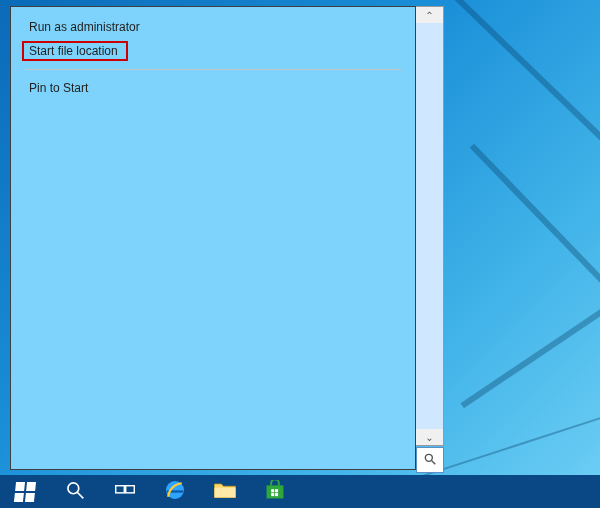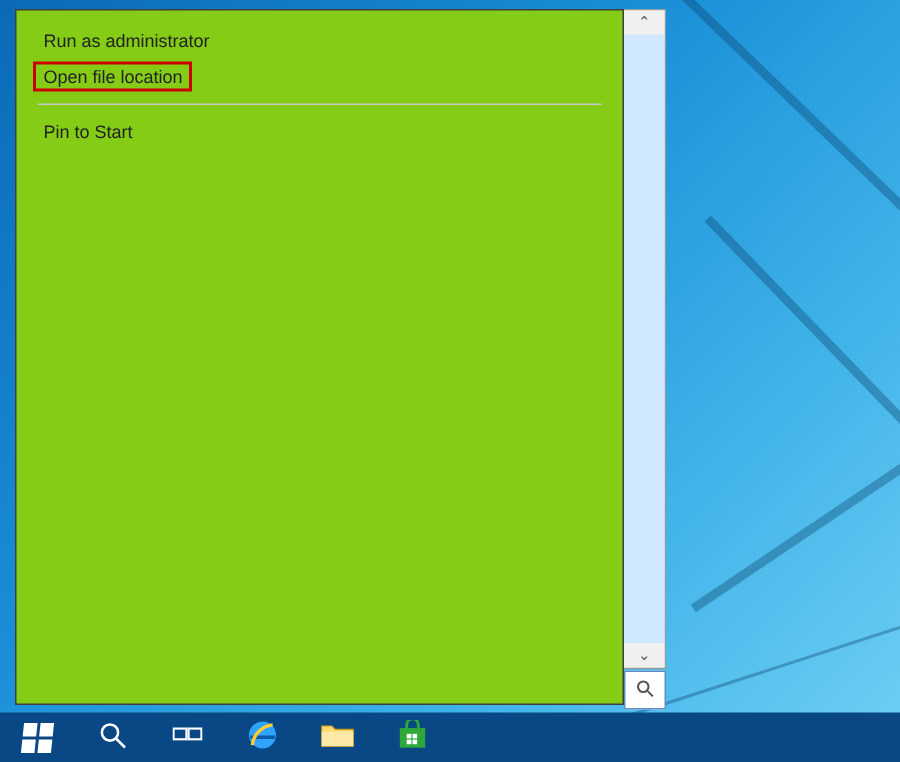--- a/index.html
+++ b/index.html
@@ -20,21 +20,21 @@
   
   .pane{position:absolute;left:416px;top:6px;width:28px;height:440px;background:#f7f7f7;border:1px solid #9a9a9a;border-left:none}
   .pane-track{position:absolute;left:0;right:0;top:16px;bottom:16px;background:#cfe8ff}
   .pane-top,.pane-bot{position:absolute;left:0;right:0;height:16px;background:#f0f0f0;display:flex;align-items:center;justify-content:center;color:#555;font-size:10px}
   .pane-top{top:0}.pane-bot{bottom:0}
 
   .searchbar{position:absolute;left:416px;top:447px;width:28px;height:26px;background:#fff;border:1px solid #5a90c6;display:flex;align-items:center;justify-content:center;color:#444}
   .searchbar svg{width:14px;height:14px}
 
   
-  .menu{position:absolute;left:10px;top:6px;width:406px;height:464px;background:#84cc16;border:1px solid #3f3f3f;padding:8px 0}
+  .menu{position:absolute;left:10px;top:6px;width:406px;height:464px;background:#7dd3fc;border:1px solid #3f3f3f;padding:8px 0}
   .menu-item{height:24px;line-height:24px;padding:0 18px;color:#222;cursor:default}
   .menu-sep{height:1px;background:#c6c6c6;margin:6px 14px}
 
   .hl{position:absolute;border:2px solid #c00;pointer-events:none}
 
   
   .taskbar{position:absolute;left:0;right:0;bottom:0;height:33px;background:#094884;display:flex;align-items:stretch}
   .tbtn{width:50px;display:flex;align-items:center;justify-content:center;color:#fff}
   .tbtn svg{width:20px;height:20px}
   .tbtn.ie svg{width:24px;height:24px}
@@ -66,21 +66,21 @@
     <svg viewBox="0 0 24 24" fill="none" stroke="#555" stroke-width="2.4">
       <circle cx="10" cy="10" r="6"></circle>
         <line x1="15" y1="15" x2="21" y2="21"></line>
     </svg>
   </span>
 </div>
 
 <div class="menu">
   <div class="menu-item">Run as administrator</div>
 
-  <div class="menu-item" id="ofl">Open file location</div>
+  <div class="menu-item" id="ofl">Start file location</div>
 
   <div class="menu-sep"></div>
 
   <div class="menu-item">Pin to Start</div>
 
 </div>
 
 <div class="hl" style="left:22px;top:41px;width:106px;height:20px"></div>
 
 <div class="taskbar">

